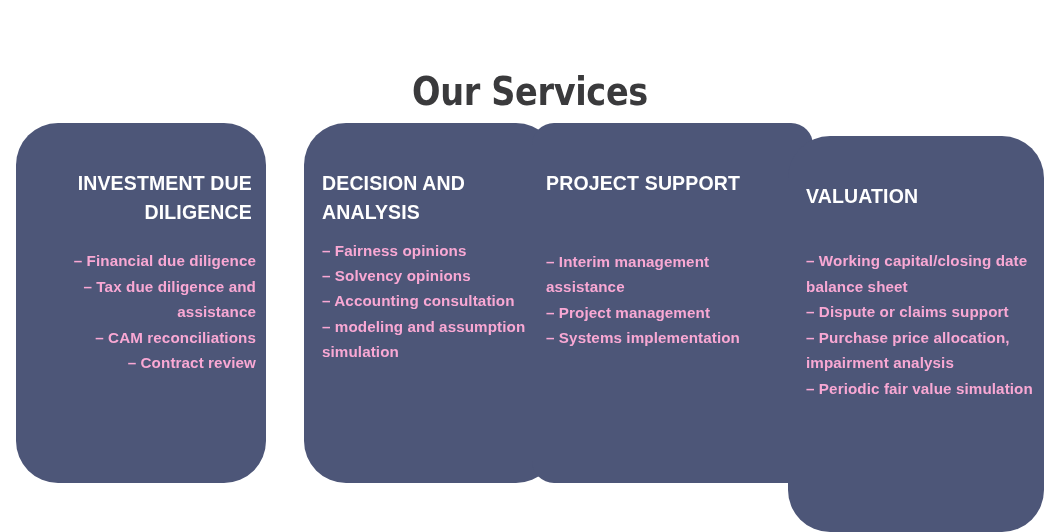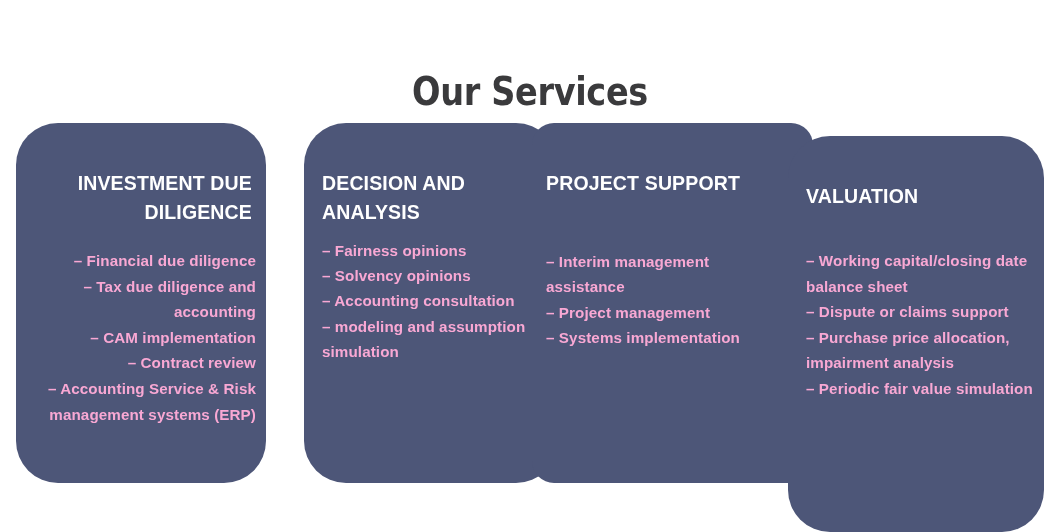--- a/index.html
+++ b/index.html
@@ -98,24 +98,23 @@
 <body>
 
 <div id="page-title">Our Services</div>
 
 <div id="cards">
 
   <div class="card c1">
     <h2 class="card-title">INVESTMENT DUE DILIGENCE</h2>
     <ul class="card-list">
         <li>– Financial due diligence</li>
-        <li>– Tax due diligence and accounting</li>
-        <li>– CAM implementation</li>
+        <li>– Tax due diligence and assistance</li>
+        <li>– CAM reconciliations</li>
         <li>– Contract review</li>
-        <li>– Accounting  Service &amp; Risk management systems (ERP)</li>
       </ul>
   </div>
 
   <div class="card c2">
     <h2 class="card-title">DECISION AND ANALYSIS</h2>
     <ul class="card-list">
         <li>– Fairness opinions</li>
         <li>– Solvency opinions</li>
         <li>– Accounting consultation</li>
         <li>– modeling and assumption simulation</li>

